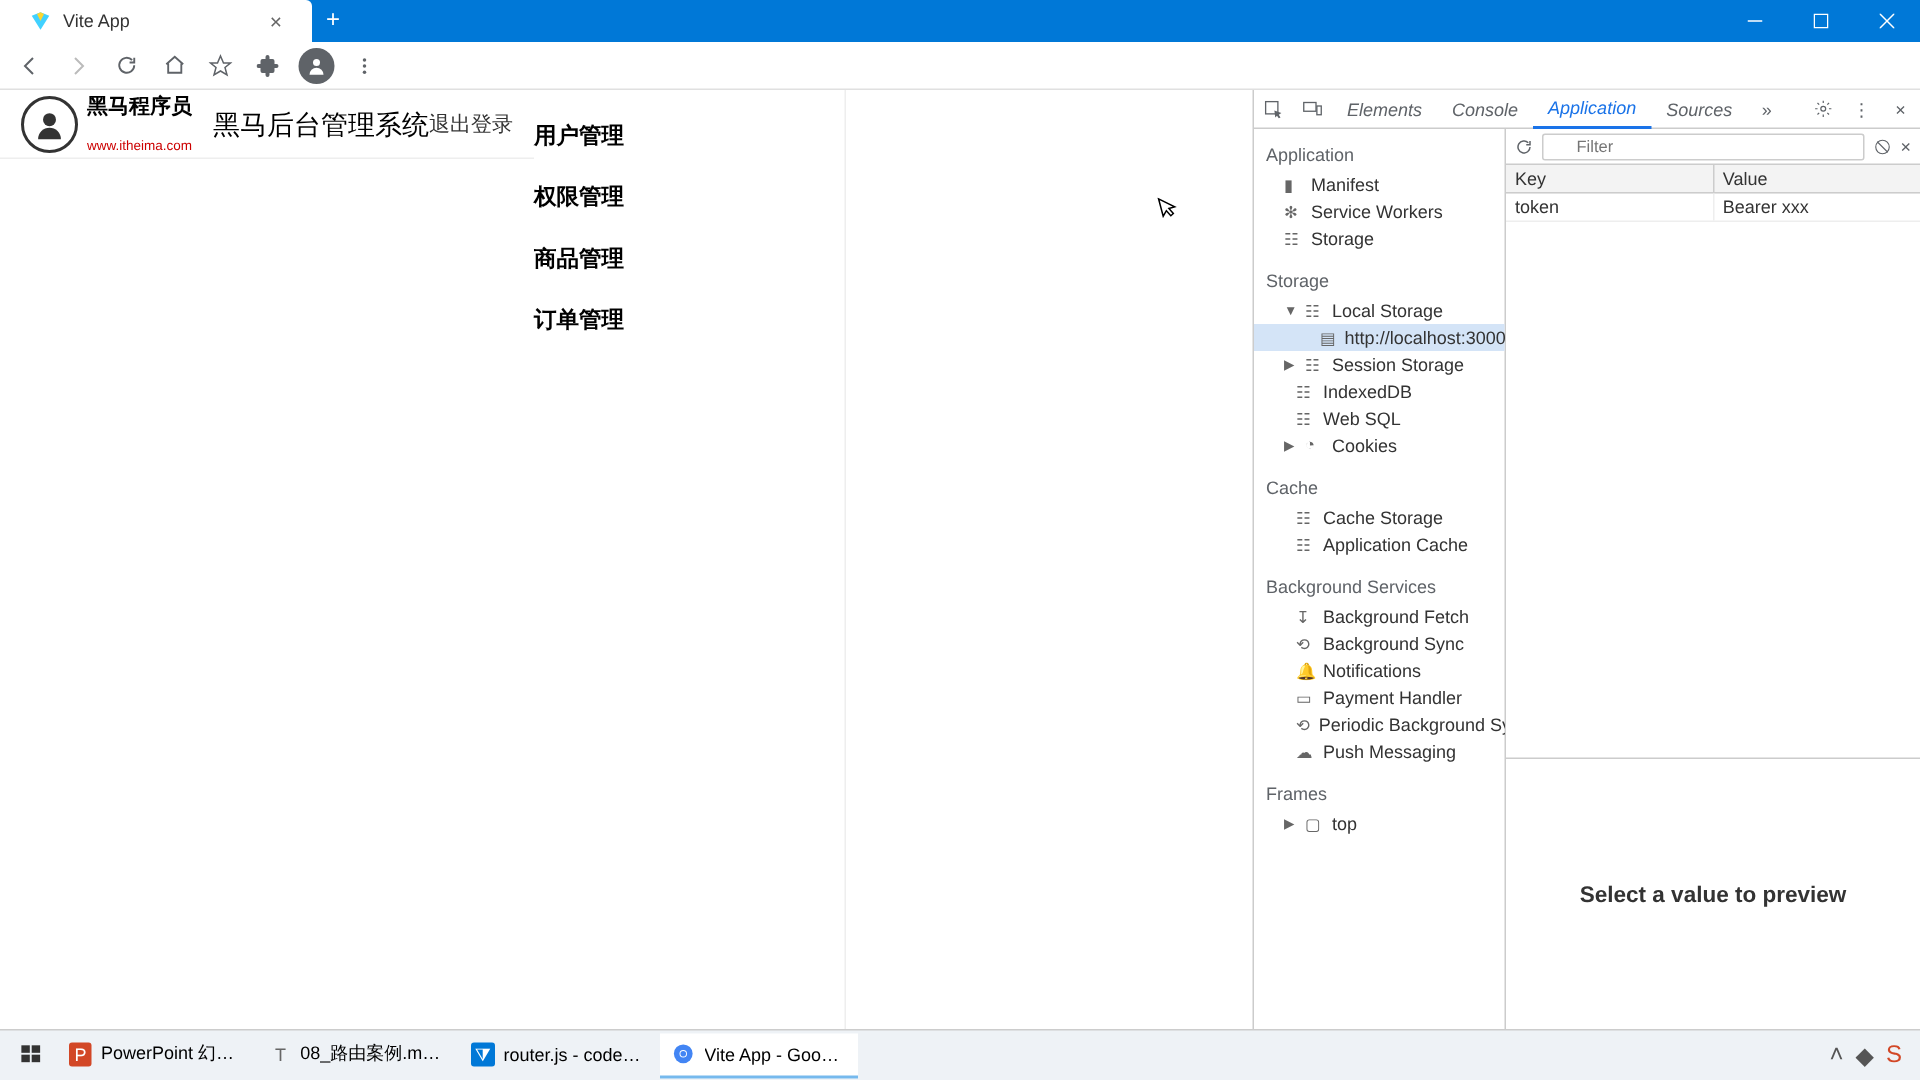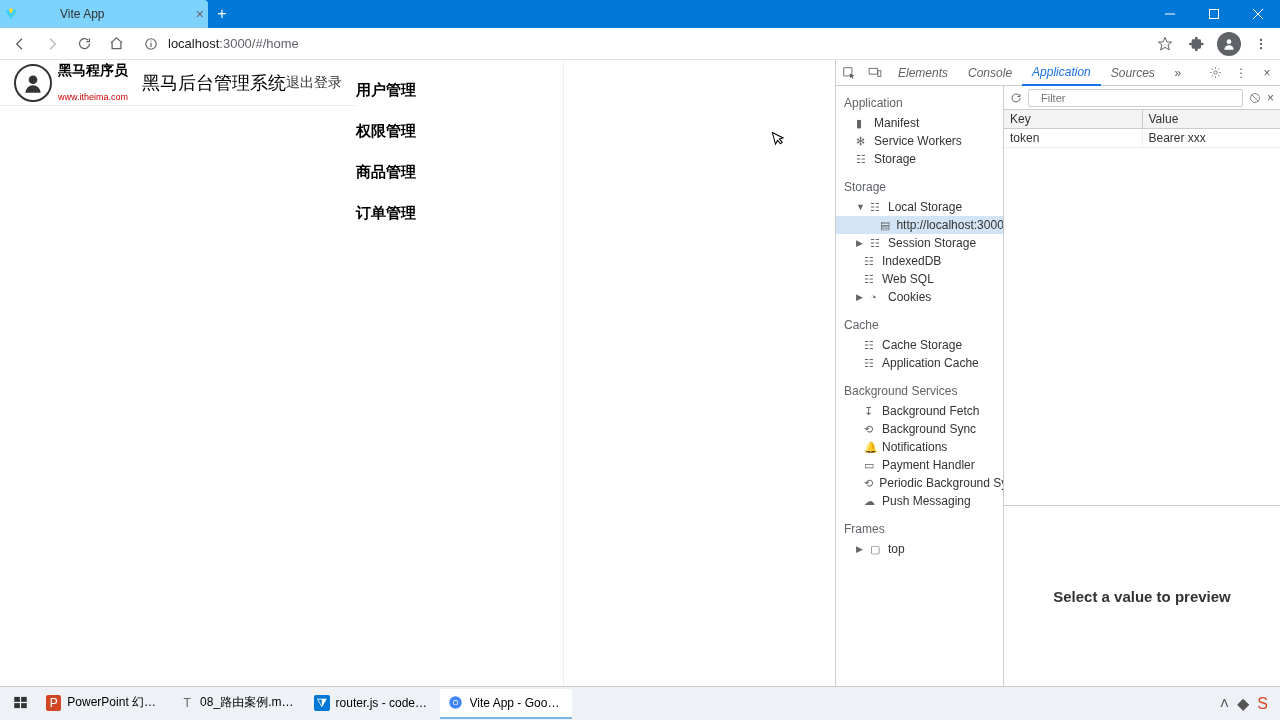--- a/index.html
+++ b/index.html
@@ -1,20 +1,20 @@
 <!DOCTYPE html>
 <html><head>
 <meta charset="utf-8">
 <style>
 * { margin: 0; padding: 0; box-sizing: border-box; font-family: "Segoe UI", "Microsoft YaHei", sans-serif; }
 body { width: 1280px; height: 720px; overflow: hidden; background: #fff; display: flex; flex-direction: column; }
 
 
 .titlebar { height: 28px; background: #0078d7; display: flex; align-items: flex-start; color: #fff; }
-.tab { width: 208px; height: 28px; background: #7dd3fc; color: #333; display: flex; align-items: center; padding: 0 4px; border-top-right-radius: 4px; font-size: 12px; gap: 34px; }
+.tab { width: 208px; height: 28px; background: #ffffff; color: #333; display: flex; align-items: center; padding: 0 20px; border-top-right-radius: 4px; font-size: 12px; }
 .tab .favicon { width: 14px; height: 14px; margin-right: 8px; display: flex; align-items: center; justify-content: center; }
 .tab-title { flex: 1; }
 .tab-close { color: #666; font-size: 14px; cursor: pointer; }
 .new-tab { width: 28px; height: 28px; display: flex; align-items: center; justify-content: center; color: #fff; font-size: 16px; }
 .title-spacer { flex: 1; }
 .win-controls { display: flex; }
 .win-btn { width: 44px; height: 28px; display: flex; align-items: center; justify-content: center; color: #fff; font-size: 11px; }
 
 
 .addrbar { height: 32px; background: #fff; border-bottom: 1px solid #e0e0e0; display: flex; align-items: center; padding: 0 6px; gap: 4px; }
@@ -62,21 +62,21 @@
 .app-item { padding: 2px 4px 2px 20px; display: flex; align-items: center; gap: 6px; cursor: pointer; white-space: nowrap; }
 .app-item.l2 { padding-left: 28px; }
 .app-item.l3 { padding-left: 44px; }
 .app-item.selected { background: #d4e4f7; }
 .app-item .tri { width: 8px; font-size: 9px; color: #666; display: inline-block; }
 .app-item .ico { width: 12px; font-size: 11px; color: #666; }
 
 
 .storage-panel { flex: 1; display: flex; flex-direction: column; min-width: 0; }
 .storage-toolbar { height: 24px; border-bottom: 1px solid #ccc; display: flex; align-items: center; padding: 0 6px; gap: 6px; }
-.filter-input { flex: 1; height: 18px; border: 1px solid #ccc; border-radius: 2px; padding: 0 12px; font-size: 11px; }
+.filter-input { flex: 1; height: 18px; border: 1px solid #ccc; border-radius: 2px; padding: 0 22px; font-size: 11px; }
 .storage-table { flex: 1; display: flex; flex-direction: column; }
 .st-header { display: flex; border-bottom: 1px solid #ccc; background: #f3f3f3; }
 .st-col { flex: 1; padding: 2px 6px; border-right: 1px solid #ccc; font-size: 12px; }
 .st-col:last-child { border-right: none; }
 .st-row { display: flex; border-bottom: 1px solid #eee; }
 .st-cell { flex: 1; padding: 2px 6px; border-right: 1px solid #eee; font-size: 12px; }
 .st-cell:last-child { border-right: none; }
 .st-body { flex: 1; border-bottom: 1px solid #ccc; min-height: 200px; }
 .preview { flex: 0 0 180px; display: flex; align-items: center; justify-content: center; color: #333; font-weight: bold; font-size: 15px; }
 
@@ -140,32 +140,20 @@
   </div>
   <div class="nav-btn">
     <svg width="15" height="15" viewBox="0 0 24 24">
         <path fill="none" stroke="#5f6368" stroke-width="2" d="M20 12a8 8 0 11-2.3-5.6M20 4v5h-5"></path>
       </svg>
   </div>
   <div class="nav-btn">
     <svg width="15" height="15" viewBox="0 0 24 24">
         <path fill="none" stroke="#5f6368" stroke-width="2" d="M3 11l9-8 9 8M5 10v10h14V10"></path>
       </svg>
-  </div>
-  <div class="url-box">
-    <span style="margin-right:10px;color:#5f6368;">
-      <svg width="14" height="14" viewBox="0 0 24 24">
-          <circle cx="12" cy="12" r="9" fill="none" stroke="#5f6368" stroke-width="2"></circle>
-          <line x1="12" y1="10" x2="12" y2="17" stroke="#5f6368" stroke-width="2"></line>
-          <circle cx="12" cy="7" r="1" fill="#5f6368"></circle>
-        </svg>
-    </span>
-    <span class="url-host">localhost</span>
-      <span class="url-path">:3000</span>
-      <span class="url-path">/#/home</span>
   </div>
   <div class="ext-icons">
     <div class="ext-icon">
       <svg width="16" height="16" viewBox="0 0 24 24">
           <path fill="none" stroke="#5f6368" stroke-width="1.5" d="M12 2l3 7h7l-5.5 4.5 2 7.5L12 17l-6.5 4 2-7.5L2 9h7z"></path>
         </svg>
     </div>
     <div class="ext-icon">
       <svg width="16" height="16" viewBox="0 0 24 24">
           <path fill="#5f6368" d="M20 10h-2V7a2 2 0 00-2-2h-3V3a2 2 0 10-4 0v2H6a2 2 0 00-2 2v3H2a2 2 0 100 4h2v3a2 2 0 002 2h3v2a2 2 0 104 0v-2h3a2 2 0 002-2v-3h2a2 2 0 100-4z"></path>

